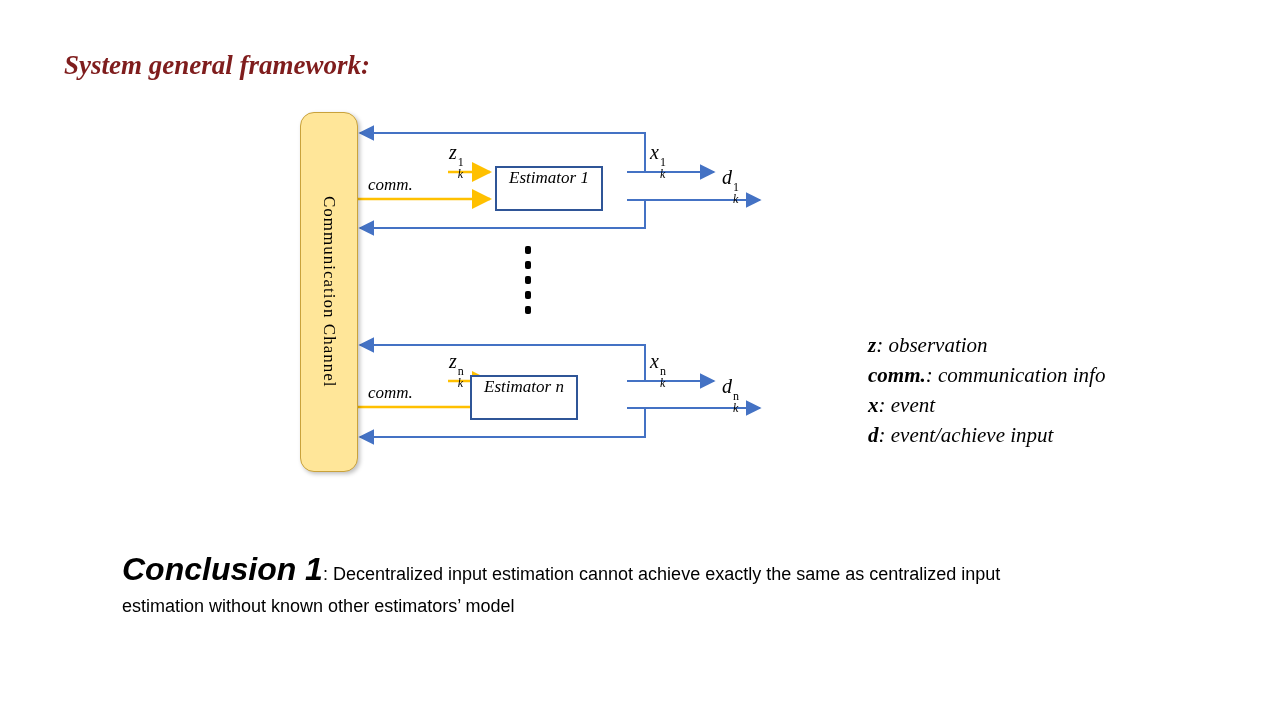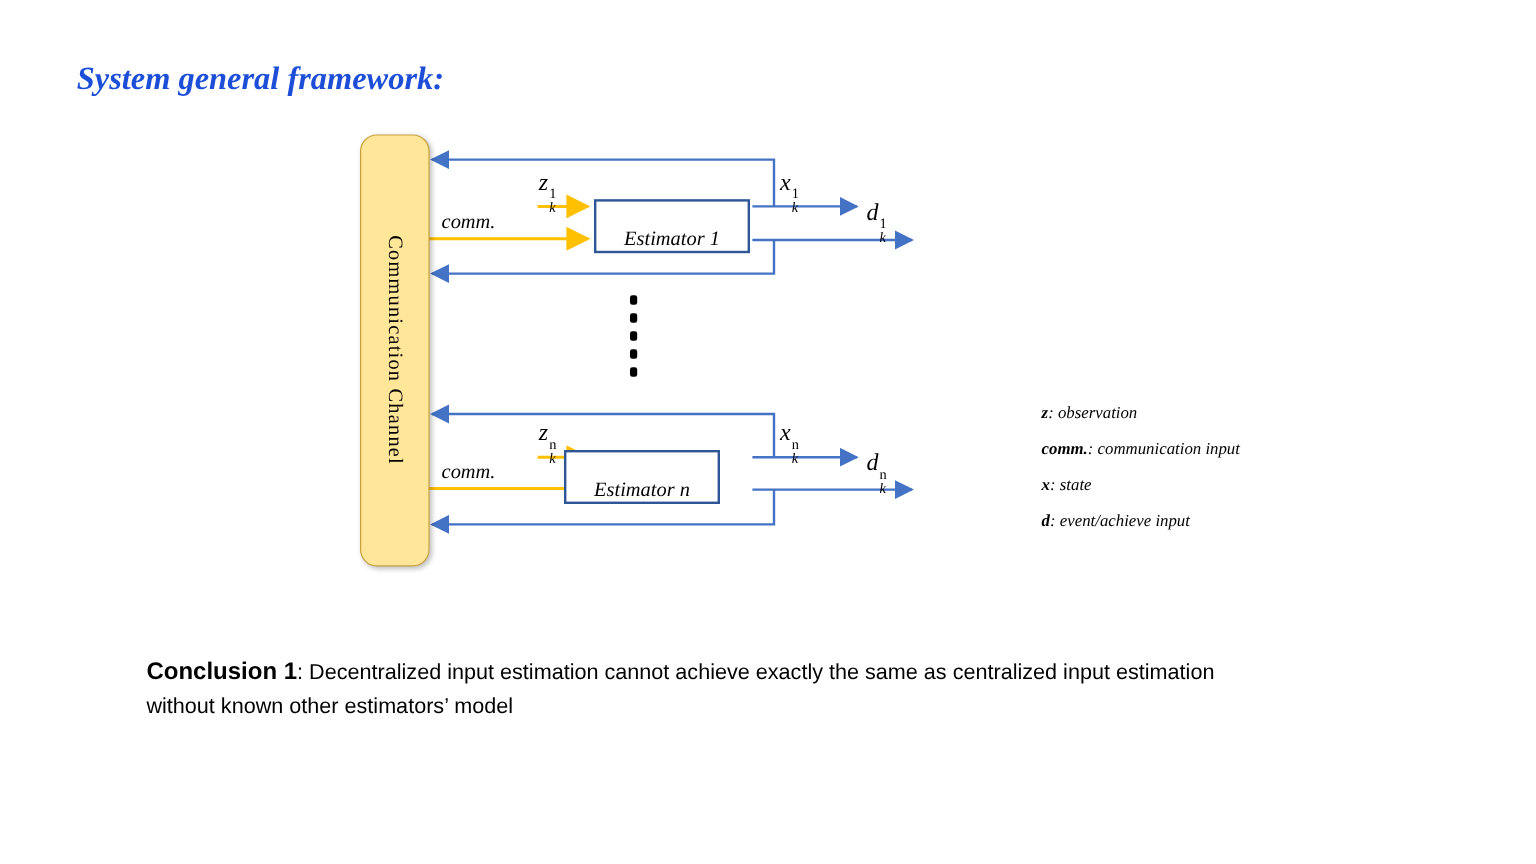--- a/index.html
+++ b/index.html
@@ -1,58 +1,58 @@
 <!DOCTYPE html>
 <html><head>
 <meta charset="utf-8">
 <style>
   html,body{margin:0;padding:0;background:#ffffff;}
   .slide{position:relative;width:1280px;height:720px;background:#ffffff;overflow:hidden;
          font-family:"Liberation Sans",sans-serif;color:#000;}
 
   .slide-title{position:absolute;left:64px;top:50px;
     font-family:"Liberation Serif",serif;font-style:italic;font-weight:bold;
-    font-size:27px;color:#1d4ed8;}
+    font-size:27px;color:#7f1d1d;}
 
   .channel{position:absolute;left:300px;top:112px;width:56px;height:358px;
     background:#FFE699;border:1.5px solid #C9A23C;border-radius:14px;
     box-shadow:2px 2px 4px rgba(0,0,0,0.25);
     display:flex;align-items:center;justify-content:center;}
   .channel-label{writing-mode:vertical-rl;font-family:"Liberation Serif",serif;
     font-size:17px;letter-spacing:1px;color:#000;}
 
-  .estimator{position:absolute;width:130px;height:45px;background:#fff;
+  .estimator{position:absolute;width:108px;height:45px;background:#fff;
     border:2.5px solid #2F5597;box-sizing:border-box;
-    display:flex;align-items:flex-end;justify-content:center;
+    display:flex;align-items:flex-start;justify-content:center;
     font-family:"Liberation Serif",serif;font-style:italic;font-size:17px;}
   .est-1{left:495px;top:166px;}
   .est-n{left:470px;top:375px;}
 
   .arrows{position:absolute;left:0;top:0;pointer-events:none;}
 
   .mlabel{position:absolute;font-family:"Liberation Serif",serif;font-size:20px;white-space:nowrap;}
   .mvar{font-style:italic;}
   .mstack{display:inline-flex;flex-direction:column;align-items:flex-start;
     font-size:12px;line-height:1.0;vertical-align:-7px;margin-left:1px;}
   .msub{font-style:italic;}
 
   .comm-label{position:absolute;font-family:"Liberation Serif",serif;
     font-style:italic;font-size:17px;white-space:nowrap;}
 
   .vdots{position:absolute;left:525px;top:246px;display:flex;flex-direction:column;gap:7px;}
   .vdots span{width:6px;height:8px;background:#000;border-radius:2px;}
 
   .legend{position:absolute;left:868px;top:330px;
-    font-family:"Liberation Serif",serif;font-style:italic;font-size:14px;line-height:30px;}
+    font-family:"Liberation Serif",serif;font-style:italic;font-size:21px;line-height:30px;}
   .legend .term{font-weight:bold;}
 
   .conclusions{position:absolute;left:122px;top:545px;width:950px;
     font-family:"Liberation Sans",sans-serif;font-size:18px;line-height:1.5;}
   .conclusions p{margin:0 0 3px 0;}
-  .conclusion-label{font-weight:bold;font-size:20px;}
+  .conclusion-label{font-weight:bold;font-style:italic;font-size:32px;}
 </style>
 </head>
 <body>
 
 <div class="slide">
 
   <div class="slide-title">System general framework:</div>
 
   <svg class="arrows" width="1280" height="520" viewBox="0 0 1280 520">
     <defs>
@@ -124,22 +124,22 @@
         <span class="msup">n</span>
         <span class="msub">k</span>
       </span></span>
   <span class="mlabel" style="left:722px;top:375px"><span class="mvar">d</span><span class="mstack">
         <span class="msup">n</span>
         <span class="msub">k</span>
       </span></span>
 
   <div class="legend">
     <div class="legend-item"><span class="term">z</span><span class="rest">: observation</span></div>
-    <div class="legend-item"><span class="term">comm.</span><span class="rest">: communication input</span></div>
-    <div class="legend-item"><span class="term">x</span><span class="rest">: state</span></div>
+    <div class="legend-item"><span class="term">comm.</span><span class="rest">: communication info</span></div>
+    <div class="legend-item"><span class="term">x</span><span class="rest">: event</span></div>
     <div class="legend-item"><span class="term">d</span><span class="rest">: event/achieve input</span></div>
   </div>
 
   <div class="conclusions">
     <p><span class="conclusion-label">Conclusion 1</span><span>: </span><span>Decentralized input estimation cannot achieve exactly the same as centralized input estimation without known other estimators’ model</span></p>
   </div>
 
 </div>
 
 </body></html>

